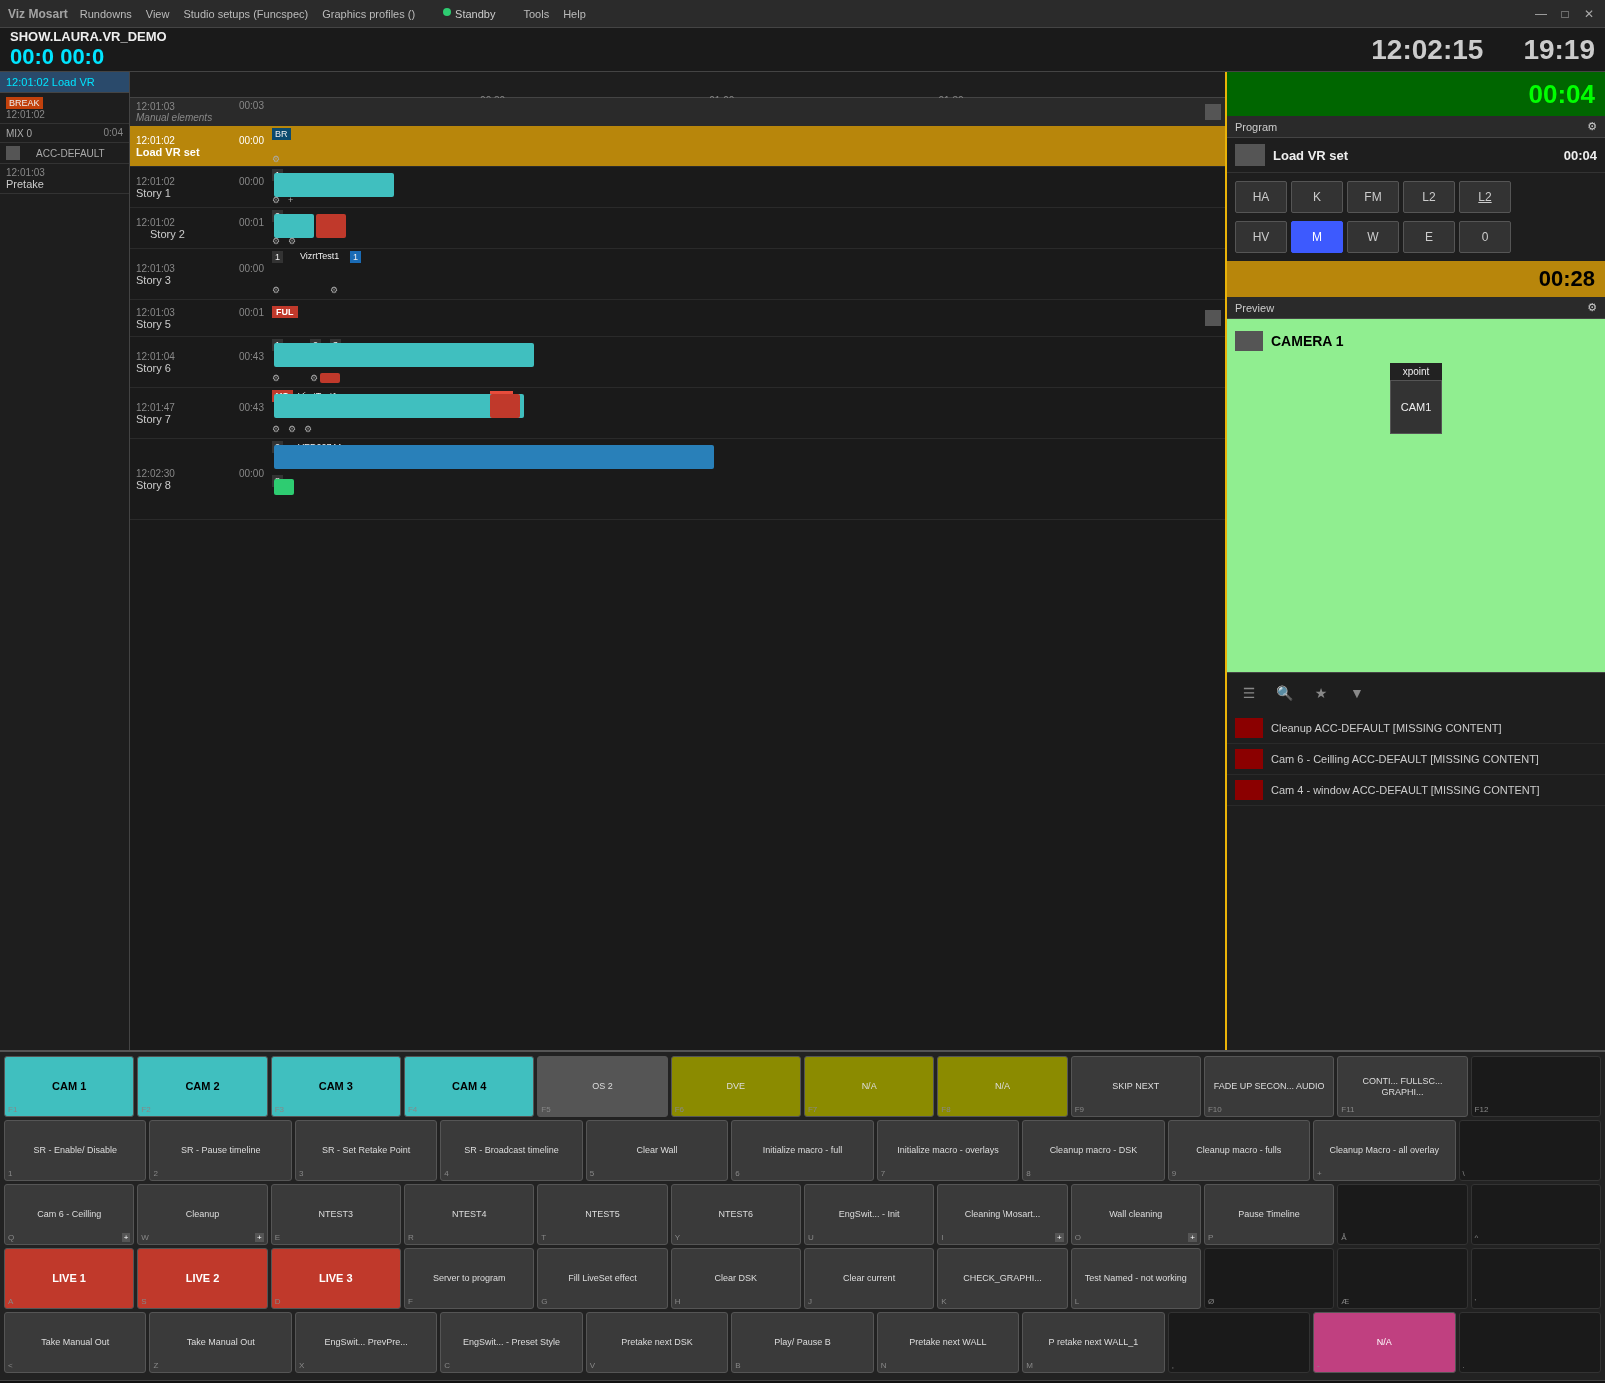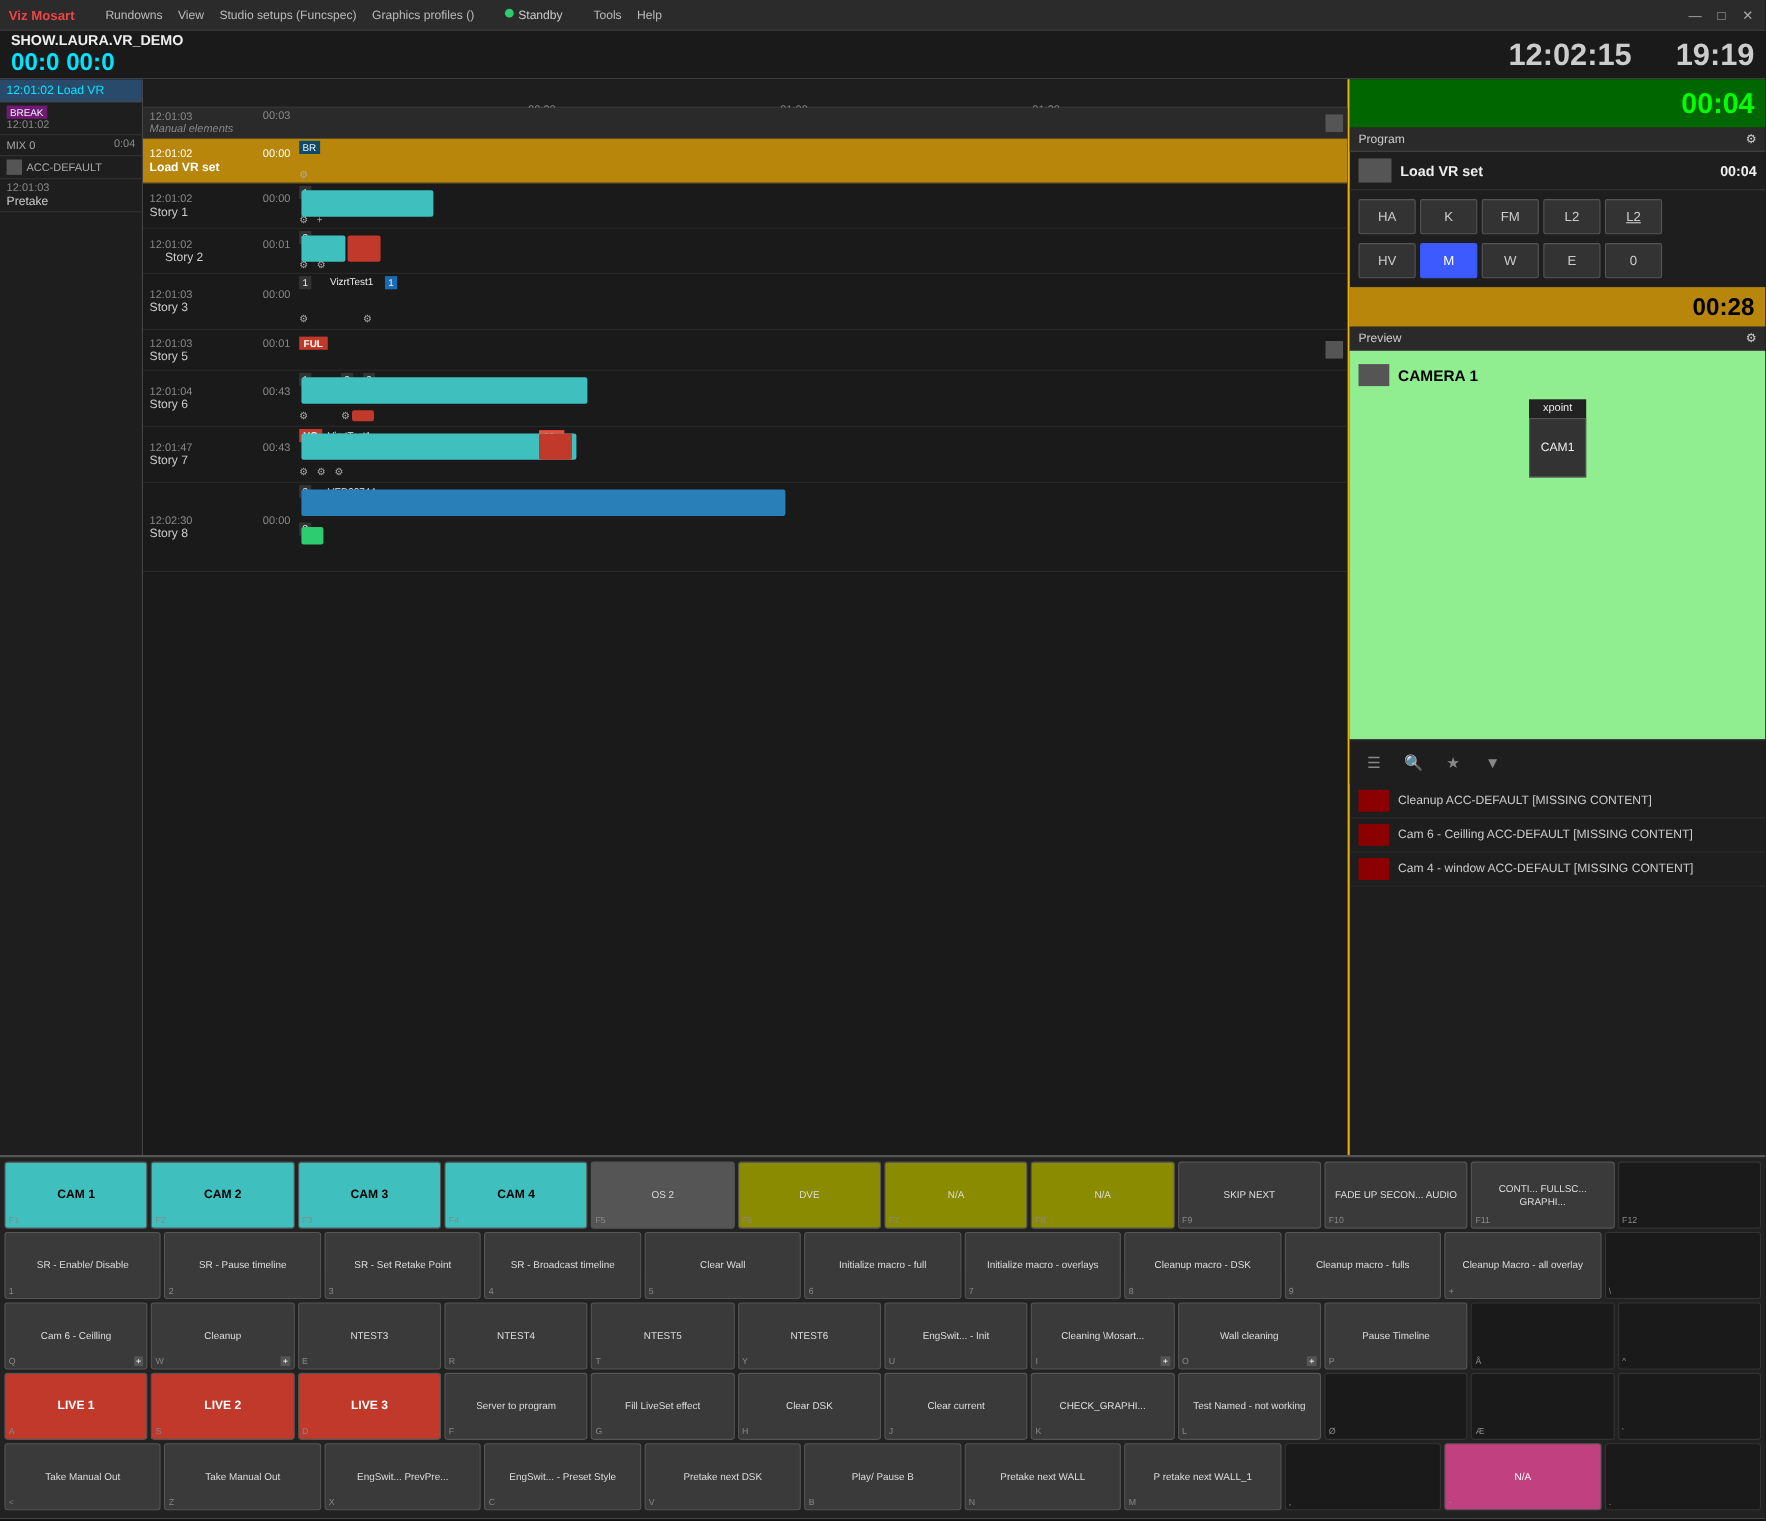--- a/index.html
+++ b/index.html
@@ -16,24 +16,24 @@
     
     #titlebar {
       background: #2b2b2b;
       height: 28px;
       display: flex;
       align-items: center;
       padding: 0 8px;
       border-bottom: 1px solid #444;
     }
     #titlebar .app-logo {
-      color: #ef4444;
+      color: #a3a3a3;
       font-weight: bold;
       font-size: 12px;
-      margin-right: 28px;
+      margin-right: 12px;
     }
     #titlebar .menu-items {
       display: flex;
       gap: 14px;
       flex: 1;
     }
     #titlebar .menu-item {
       color: #bbb;
       cursor: pointer;
       font-size: 11px;
@@ -110,21 +110,21 @@
       font-size: 11px;
     }
     .rundown-item .tag {
       display: inline-block;
       background: #555;
       color: #eee;
       font-size: 9px;
       padding: 1px 3px;
       margin-right: 2px;
     }
-    .rundown-item .tag.break { background: #701a75; }
+    .rundown-item .tag.break { background: #c2410c; }
     .rundown-item .duration {
       float: right;
       color: #888;
       font-size: 10px;
     }
 
     
     #center-panel {
       flex: 1;
       display: flex;
@@ -456,21 +456,21 @@
 
     <div class="rundown-item">
       <span class="tag break">BREAK</span>
       <div class="time">12:01:02</div>
     </div>
     <div class="rundown-item">
       <span style="color:#aaa;font-size:10px;">MIX 0</span>
       <span class="duration">0:04</span>
     </div>
     <div class="rundown-item">
-      <div style="display:flex;align-items:center;gap:4px;">
+      <div style="display:flex;align-items:center;gap:16px;">
         <div style="width:14px;height:14px;background:#555;flex-shrink:0;"></div>
         <span style="color:#aaa;font-size:10px;">ACC-DEFAULT</span>
       </div>
     </div>
     <div class="rundown-item">
       <div class="time">12:01:03</div>
       <div class="label">Pretake</div>
     </div>
   </div>
 

